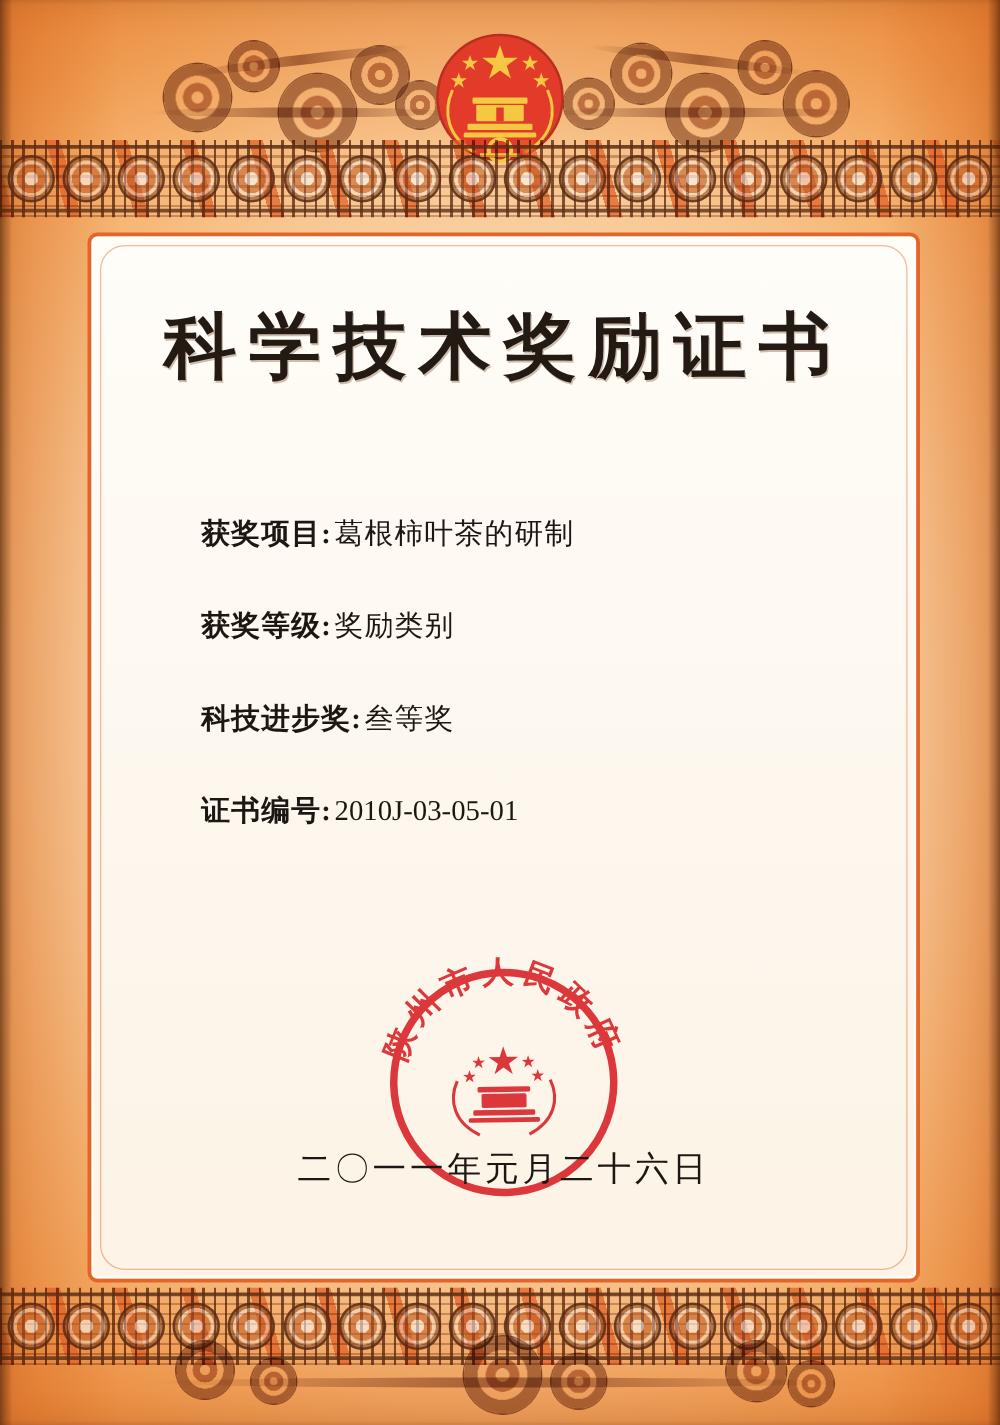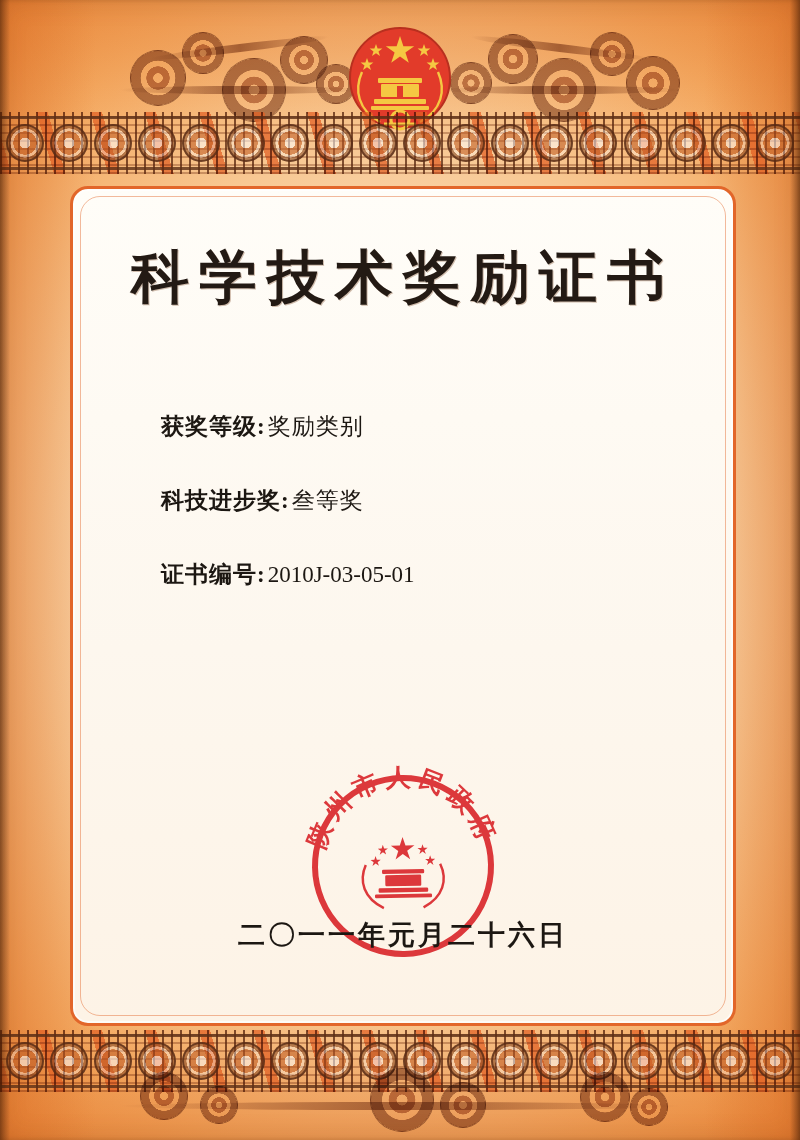--- a/index.html
+++ b/index.html
@@ -130,21 +130,21 @@
 
   
   .card {
     position: absolute;
     top: 186px;
     left: 70px;
     width: 660px;
     height: 834px;
     background: linear-gradient(180deg, #fffdf8 0%, #fdf7ee 55%, #fdf3e6 100%);
     border: 3px solid #e2662a;
-    border-radius: 18px;
+    border-radius: 8px;
     box-shadow: 0 0 0 2px rgba(255,255,255,.65) inset;
   }
   .card-inner-line {
     position: absolute;
     inset: 7px;
     border: 1px solid rgba(226,102,42,.45);
     border-radius: 20px;
     pointer-events: none;
   }
 
@@ -205,21 +205,20 @@
 
   
   .date {
     position: absolute;
     top: 728px;
     left: 0; right: 0;
     text-align: center;
     font-size: 27px;
     letter-spacing: 3px;
     color: #1c1712;
-    font-weight: bold;
   }
 
   
   .scan-edge {
     position: absolute;
     inset: 0;
     pointer-events: none;
     box-shadow:
       inset 0 0 26px rgba(120,60,20,.22),
       inset 0 0 4px rgba(80,40,10,.25);
@@ -351,20 +350,24 @@
     <div class="leafspray" style="left:0px;   top:60px; width:560px;"></div>
   </div>
 
   <div class="card">
     <div class="card-inner-line"></div>
 
     <div class="title">科学技术奖励证书</div>
 
     <div class="fields">
 
+      <div class="field-row">
+        <span class="field-label">获奖项目:</span>
+        <span class="field-value">葛根柿叶茶的研制</span>
+      </div>
 
       <div class="field-row">
         <span class="field-label">获奖等级:</span>
         <span class="field-value">奖励类别</span>
       </div>
 
       <div class="field-row">
         <span class="field-label">科技进步奖:</span>
         <span class="field-value">叁等奖</span>
       </div>

